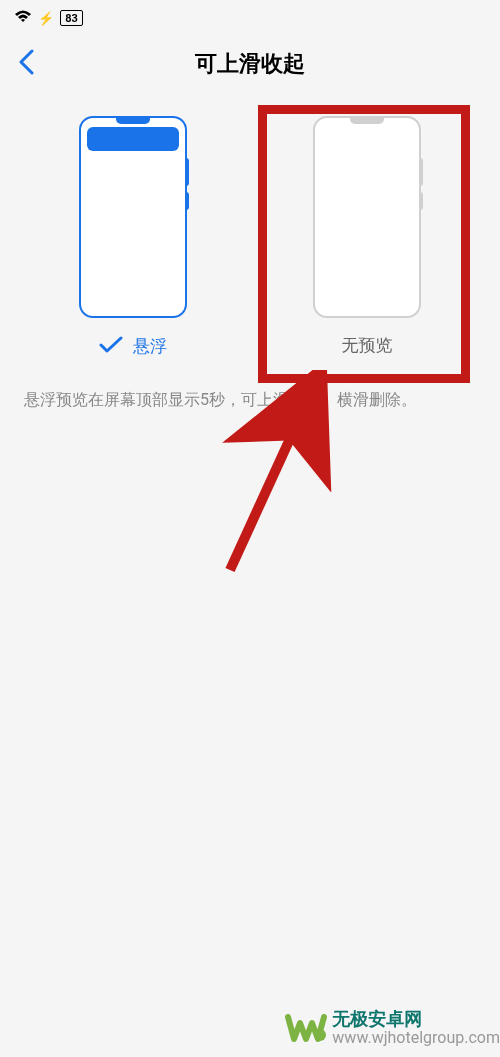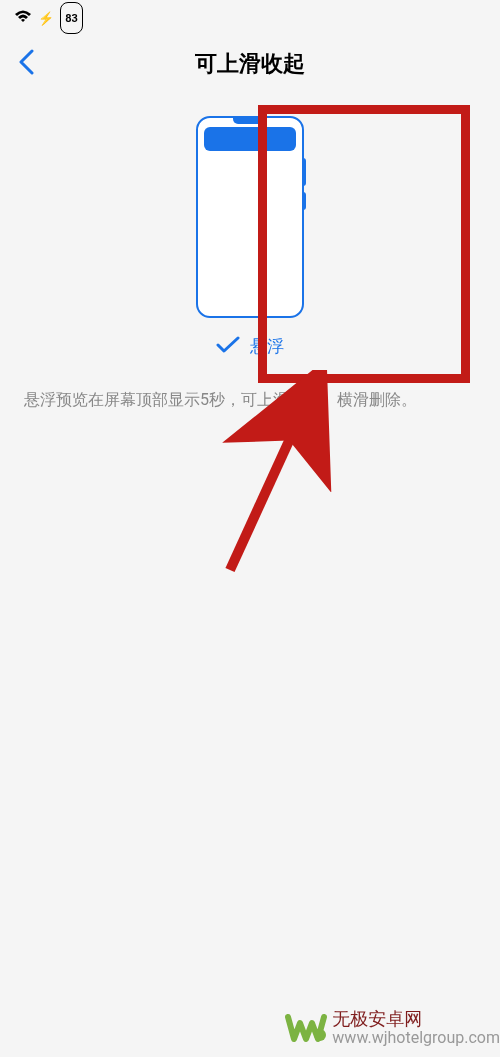--- a/index.html
+++ b/index.html
@@ -49,23 +49,23 @@
       line-height: 1;
     }
     .dots {
       font-size: 14px;
       letter-spacing: 2px;
     }
     .battery-box {
       display: inline-flex;
       align-items: center;
       border: 1.5px solid #000;
-      border-radius: 8px;
+      border-radius: 2px;
       padding: 0 4px;
-      height: 32px;
+      height: 16px;
       font-size: 11px;
       font-weight: bold;
     }
     .nav-bar {
       height: 56px;
       display: flex;
       align-items: center;
       position: relative;
       padding: 0 18px;
     }
@@ -193,22 +193,22 @@
       height: 46px;
       margin-right: 4px;
     }
     .watermark-text {
       display: flex;
       flex-direction: column;
       line-height: 1.1;
     }
     .watermark-cn {
       font-size: 18px;
-      font-weight: normal;
-      color: #7f1d1d;
+      font-weight: bold;
+      color: #0f766e;
     }
     .watermark-url {
       font-size: 16px;
       color: #999;
     }
   </style>
 </head>
 <body>
 
 <div class="status-bar">
@@ -245,20 +245,30 @@
     <div class="option-label selected">
       <span class="check-icon">
         <svg width="24" height="18" viewBox="0 0 24 18">
             <path d="M2 9 L8 15 L22 2" stroke="#1a73e8" stroke-width="3" fill="none" stroke-linecap="round" stroke-linejoin="round"></path>
           </svg>
       </span>
       <span>悬浮</span>
     </div>
   </div>
 
+  <div class="option-item">
+    <div class="phone-preview unselected">
+      <div class="phone-notch gray"></div>
+      <div class="phone-side-btn gray"></div>
+      <div class="phone-side-btn gray b2"></div>
+    </div>
+    <div class="option-label unselected">
+      <span>无预览</span>
+    </div>
+  </div>
 </div>
 
 <div class="description">悬浮预览在屏幕顶部显示5秒，可上滑收起、横滑删除。</div>
 
 <div class="highlight-box" style="top:105px;left:258px;width:212px;height:278px;"></div>
 
 <svg class="arrow-annotation" style="top:370px;left:200px;" width="140" height="220" viewBox="0 0 140 220">
   <defs>
     <marker id="arrowhead" markerWidth="12" markerHeight="12" refX="8" refY="6" orient="auto">
       <path d="M0,0 L12,6 L0,12 L3,6 Z" fill="#c21b17"></path>

